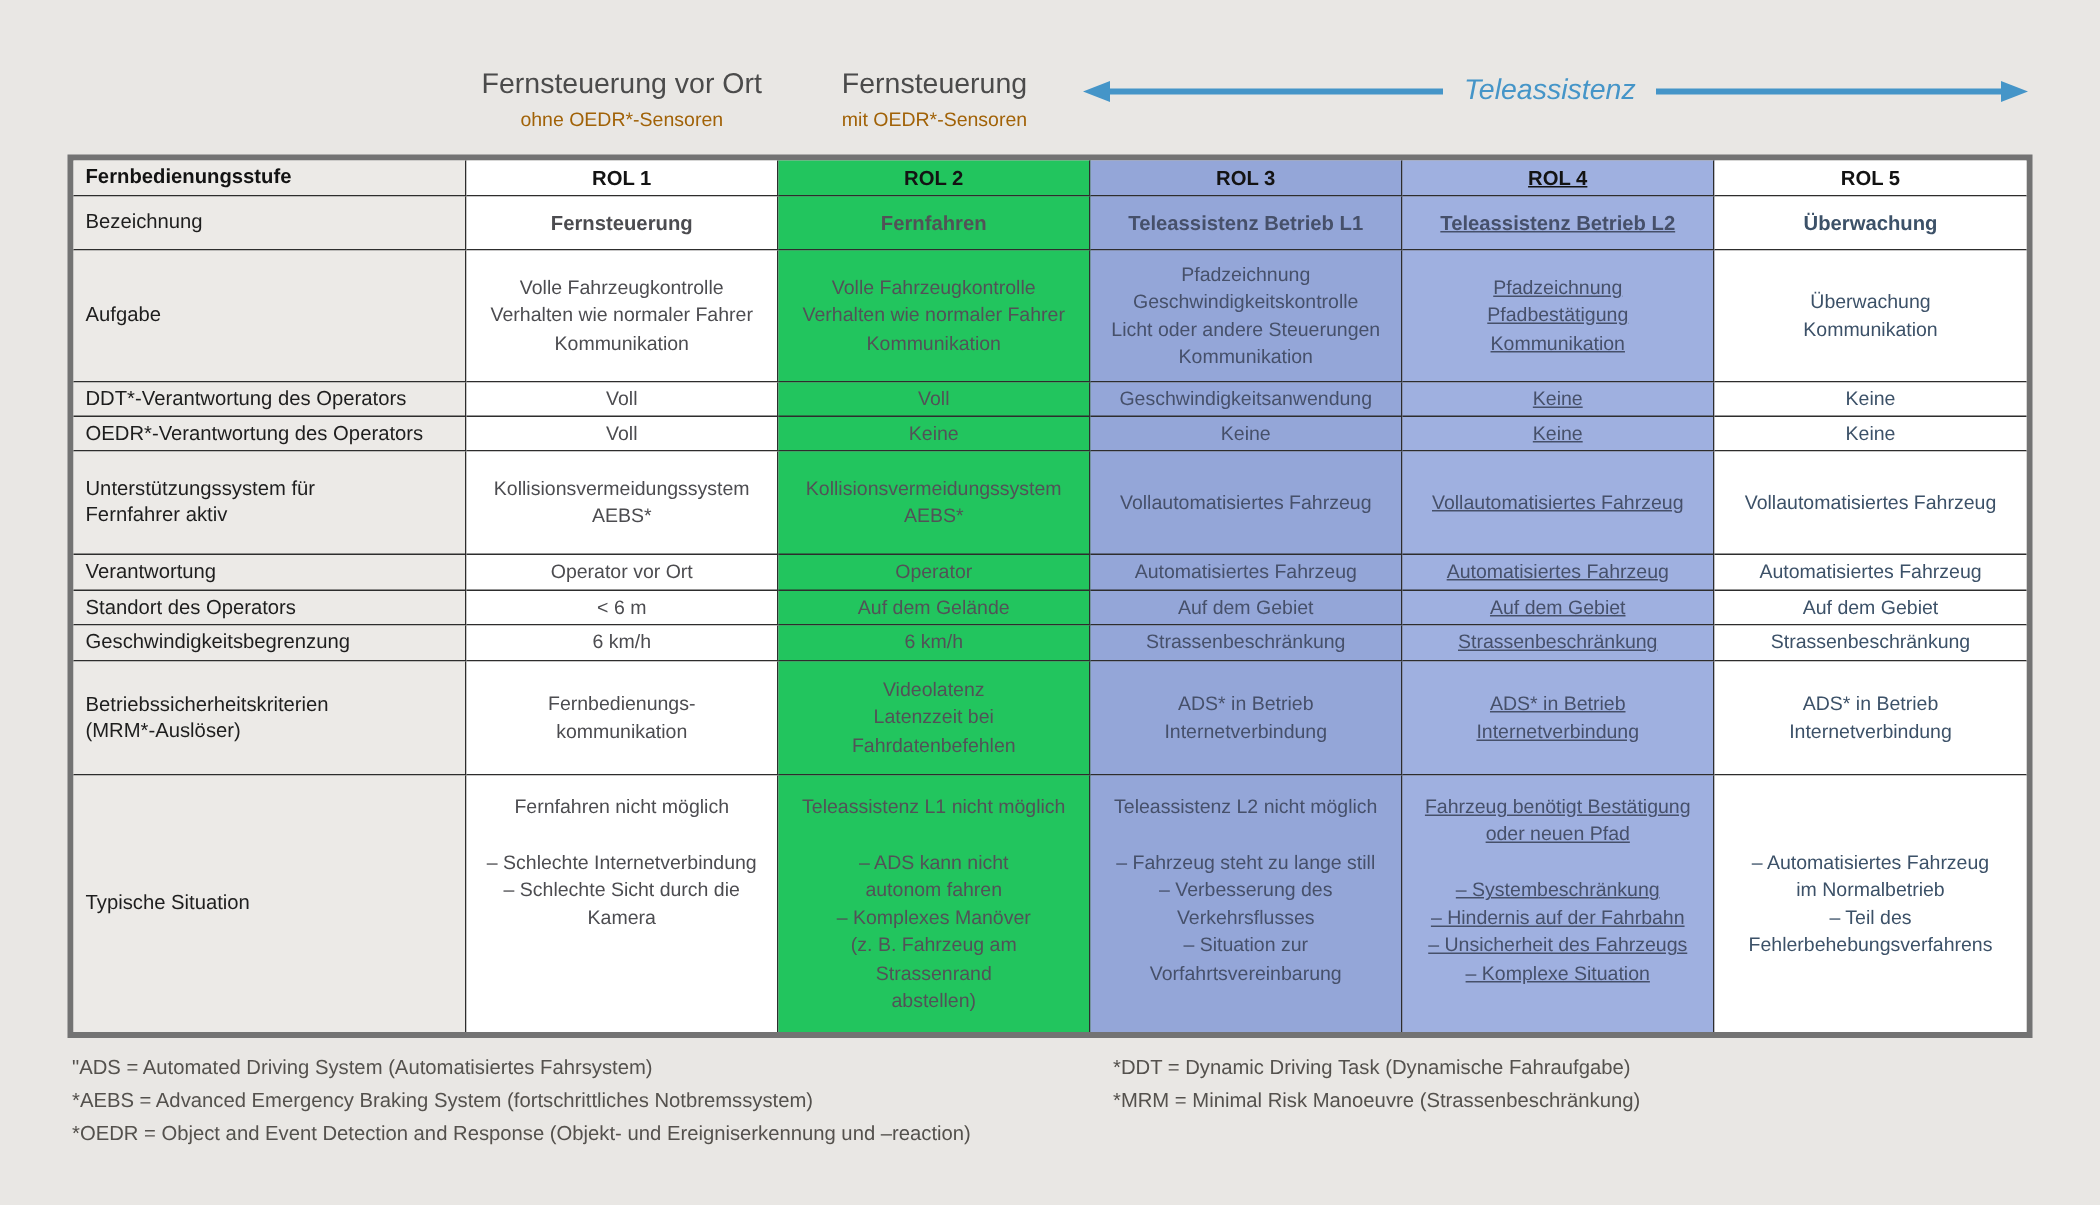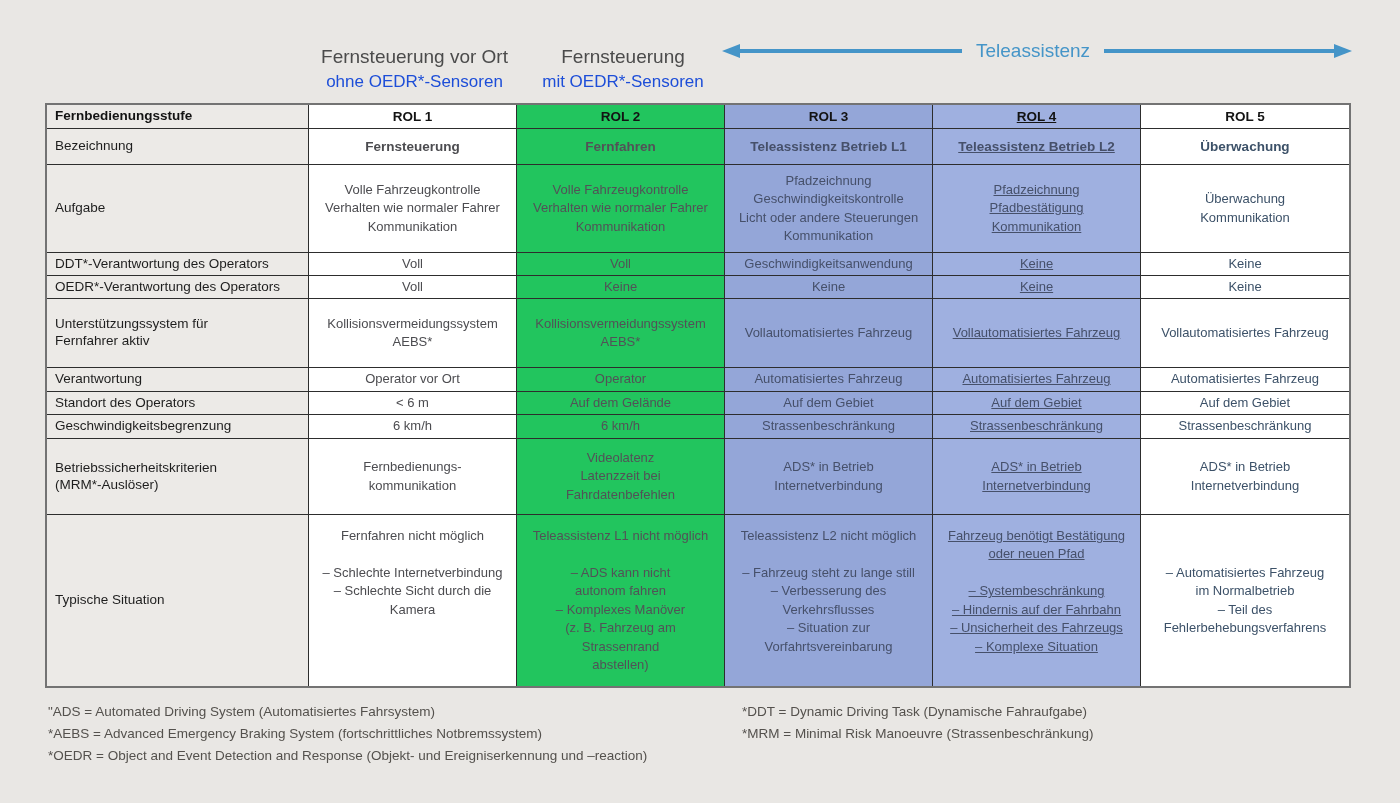--- a/index.html
+++ b/index.html
@@ -8,34 +8,34 @@
     background:#e9e7e4;
     font-family:"Liberation Sans", sans-serif;
     position:relative;
     overflow:hidden;
   }
   
   .colgroup{position:absolute;top:46px;text-align:center;}
   #grp1{left:311px;width:207px;}
   #grp2{left:519px;width:208px;}
   .g-title{font-size:19px;color:#4b4b4b;line-height:22px;}
-  .g-sub{font-size:17px;color:#1d4ed8;margin-top:4px;}
-  
-  #telewrap{position:absolute;left:722px;top:40px;width:630px;height:22px;
-    display:flex;align-items:center;}
+  .g-sub{font-size:13px;color:#a16207;margin-top:4px;}
+  
+  #telewrap{position:absolute;left:722px;top:50px;width:630px;height:22px;
+    display:flex;align-items:center;font-style:italic;}
   #telewrap svg{display:block;flex:0 0 auto;}
   .tele-title{font-size:19px;color:#4595c8;flex:0 0 auto;padding:0 14px;white-space:nowrap;}
   #tele-right{flex:1 1 auto;}
   
   .tbl{
     position:absolute;left:45px;top:103px;
     display:grid;
     grid-template-columns:262px 208px 208px 208px 208px 208px;
     grid-template-rows:24px 36px 88px 23px 23px 69px 24px 23px 24px 76px 171px;
-    border:2px solid #737373;
+    border:4px solid #737373;
   }
   .cell{
     box-sizing:border-box;
     border-right:1px solid #2d2d2d;
     border-bottom:1px solid #2d2d2d;
     display:flex;align-items:center;justify-content:center;
     text-align:center;
     font-size:13px;line-height:1.42;
     padding:2px 5px;
     white-space:pre-line;

